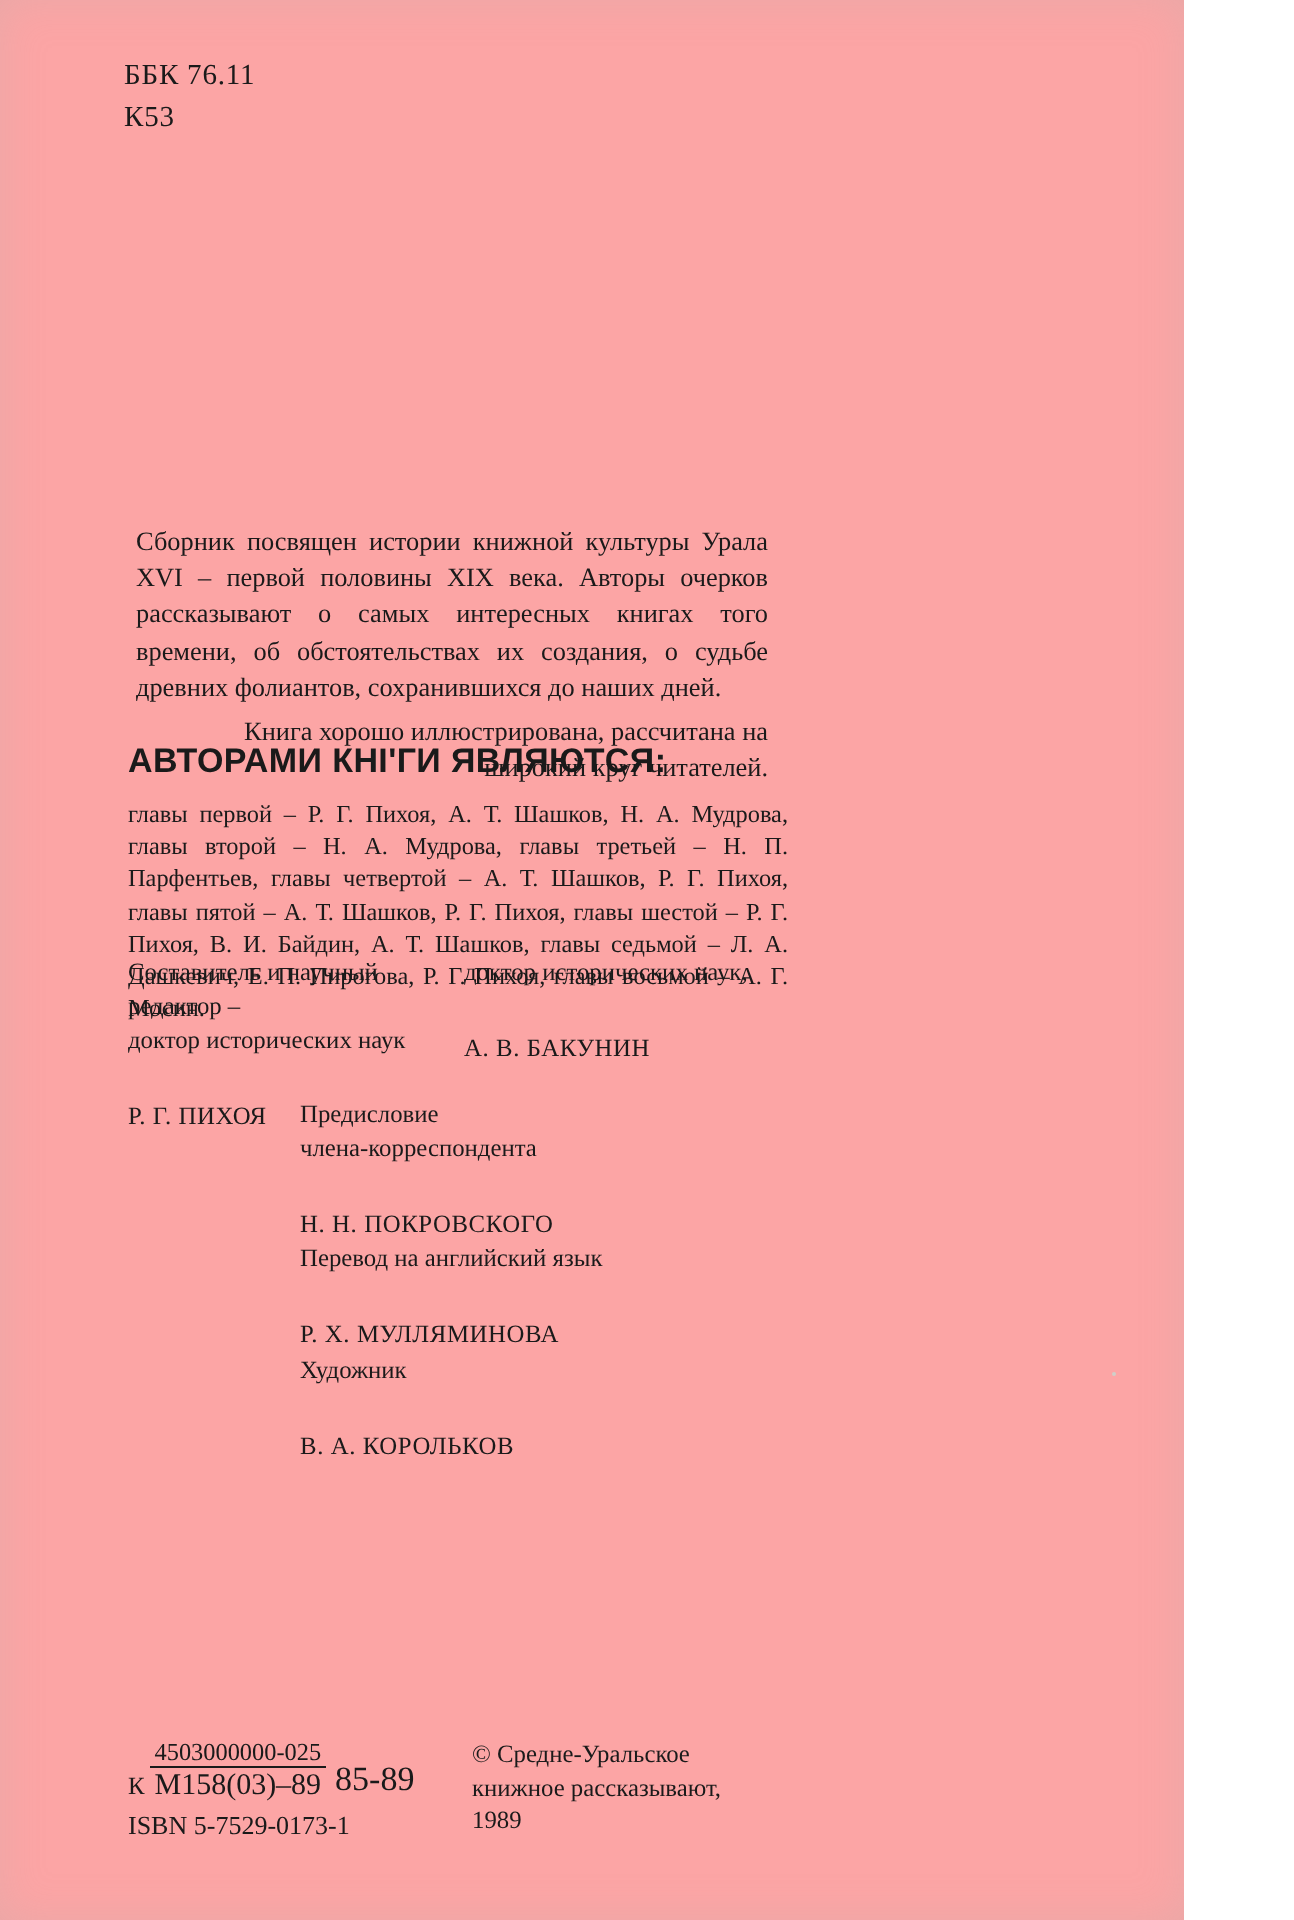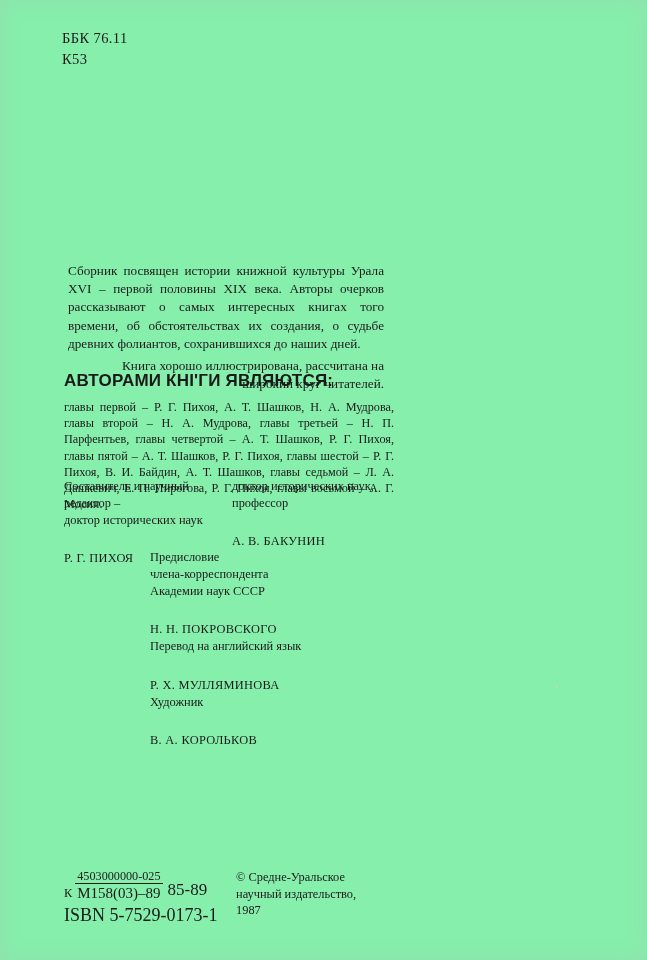--- a/index.html
+++ b/index.html
@@ -11,23 +11,23 @@
     width: 647px;
     height: 960px;
     position: relative;
     font-family: "Liberation Serif", serif;
     color: #1a1a1a;
     overflow: hidden;
   }
   .page {
     position: absolute;
     left: 0; top: 0;
-    width: 647px;
+    width: 592px;
     height: 960px;
-    background: #86efac;
+    background: #fca5a5;
   }
   
   .page::after {
     content: "";
     position: absolute;
     left: 0; top: 0; right: 0; bottom: 0;
     box-shadow: inset 0 0 22px rgba(180,180,175,0.25);
     pointer-events: none;
   }
 
@@ -145,21 +145,21 @@
     padding-top: 1px;
   }
   .fraction-code {
     font-size: 17px;
     padding-left: 5px;
     align-self: flex-end;
     padding-bottom: 2px;
   }
   .isbn {
     margin-top: 3px;
-    font-size: 18px;
+    font-size: 13px;
   }
   .footer .right {
     position: absolute;
     left: 172px;
     top: 0;
     width: 250px;
     font-size: 12.4px;
     line-height: 1.35;
   }
   .speck {
@@ -192,29 +192,27 @@
 
   <div class="credits">
     <div class="col col-left">
       <div>Составитель и научный</div>
       <div>редактор –</div>
       <div>доктор исторических наук</div>
       <div class="caps">Р. Г. ПИХОЯ</div>
     </div>
     <div class="col col-right">
       <div>доктор исторических наук,</div>
-      <div>профессор</div>
       <div class="caps">А. В. БАКУНИН</div>
     </div>
   </div>
 
   <div class="preface">
     <div>Предисловие</div>
     <div>члена-корреспондента</div>
-    <div>Академии наук СССР</div>
     <div class="caps">Н. Н. ПОКРОВСКОГО</div>
     <div>Перевод на английский язык</div>
     <div class="caps">Р. Х. МУЛЛЯМИНОВА</div>
     <div>Художник</div>
     <div class="caps">В. А. КОРОЛЬКОВ</div>
   </div>
 
   <div class="footer">
     <div class="left">
       <div class="fraction-row">
@@ -222,20 +220,20 @@
         <span class="fraction">
           <span class="num">4503000000-025</span>
           <span class="den">М158(03)–89</span>
         </span>
         <span class="fraction-code">85-89</span>
       </div>
       <div class="isbn">ISBN 5-7529-0173-1</div>
     </div>
     <div class="right">
       <div>© Средне-Уральское</div>
-      <div>научный издательство,</div>
-      <div>1987</div>
+      <div>книжное рассказывают,</div>
+      <div>1989</div>
     </div>
   </div>
 
   <span class="speck" style="left:556px; top:686px;"></span>
 
 </div>
 
 </body></html>

